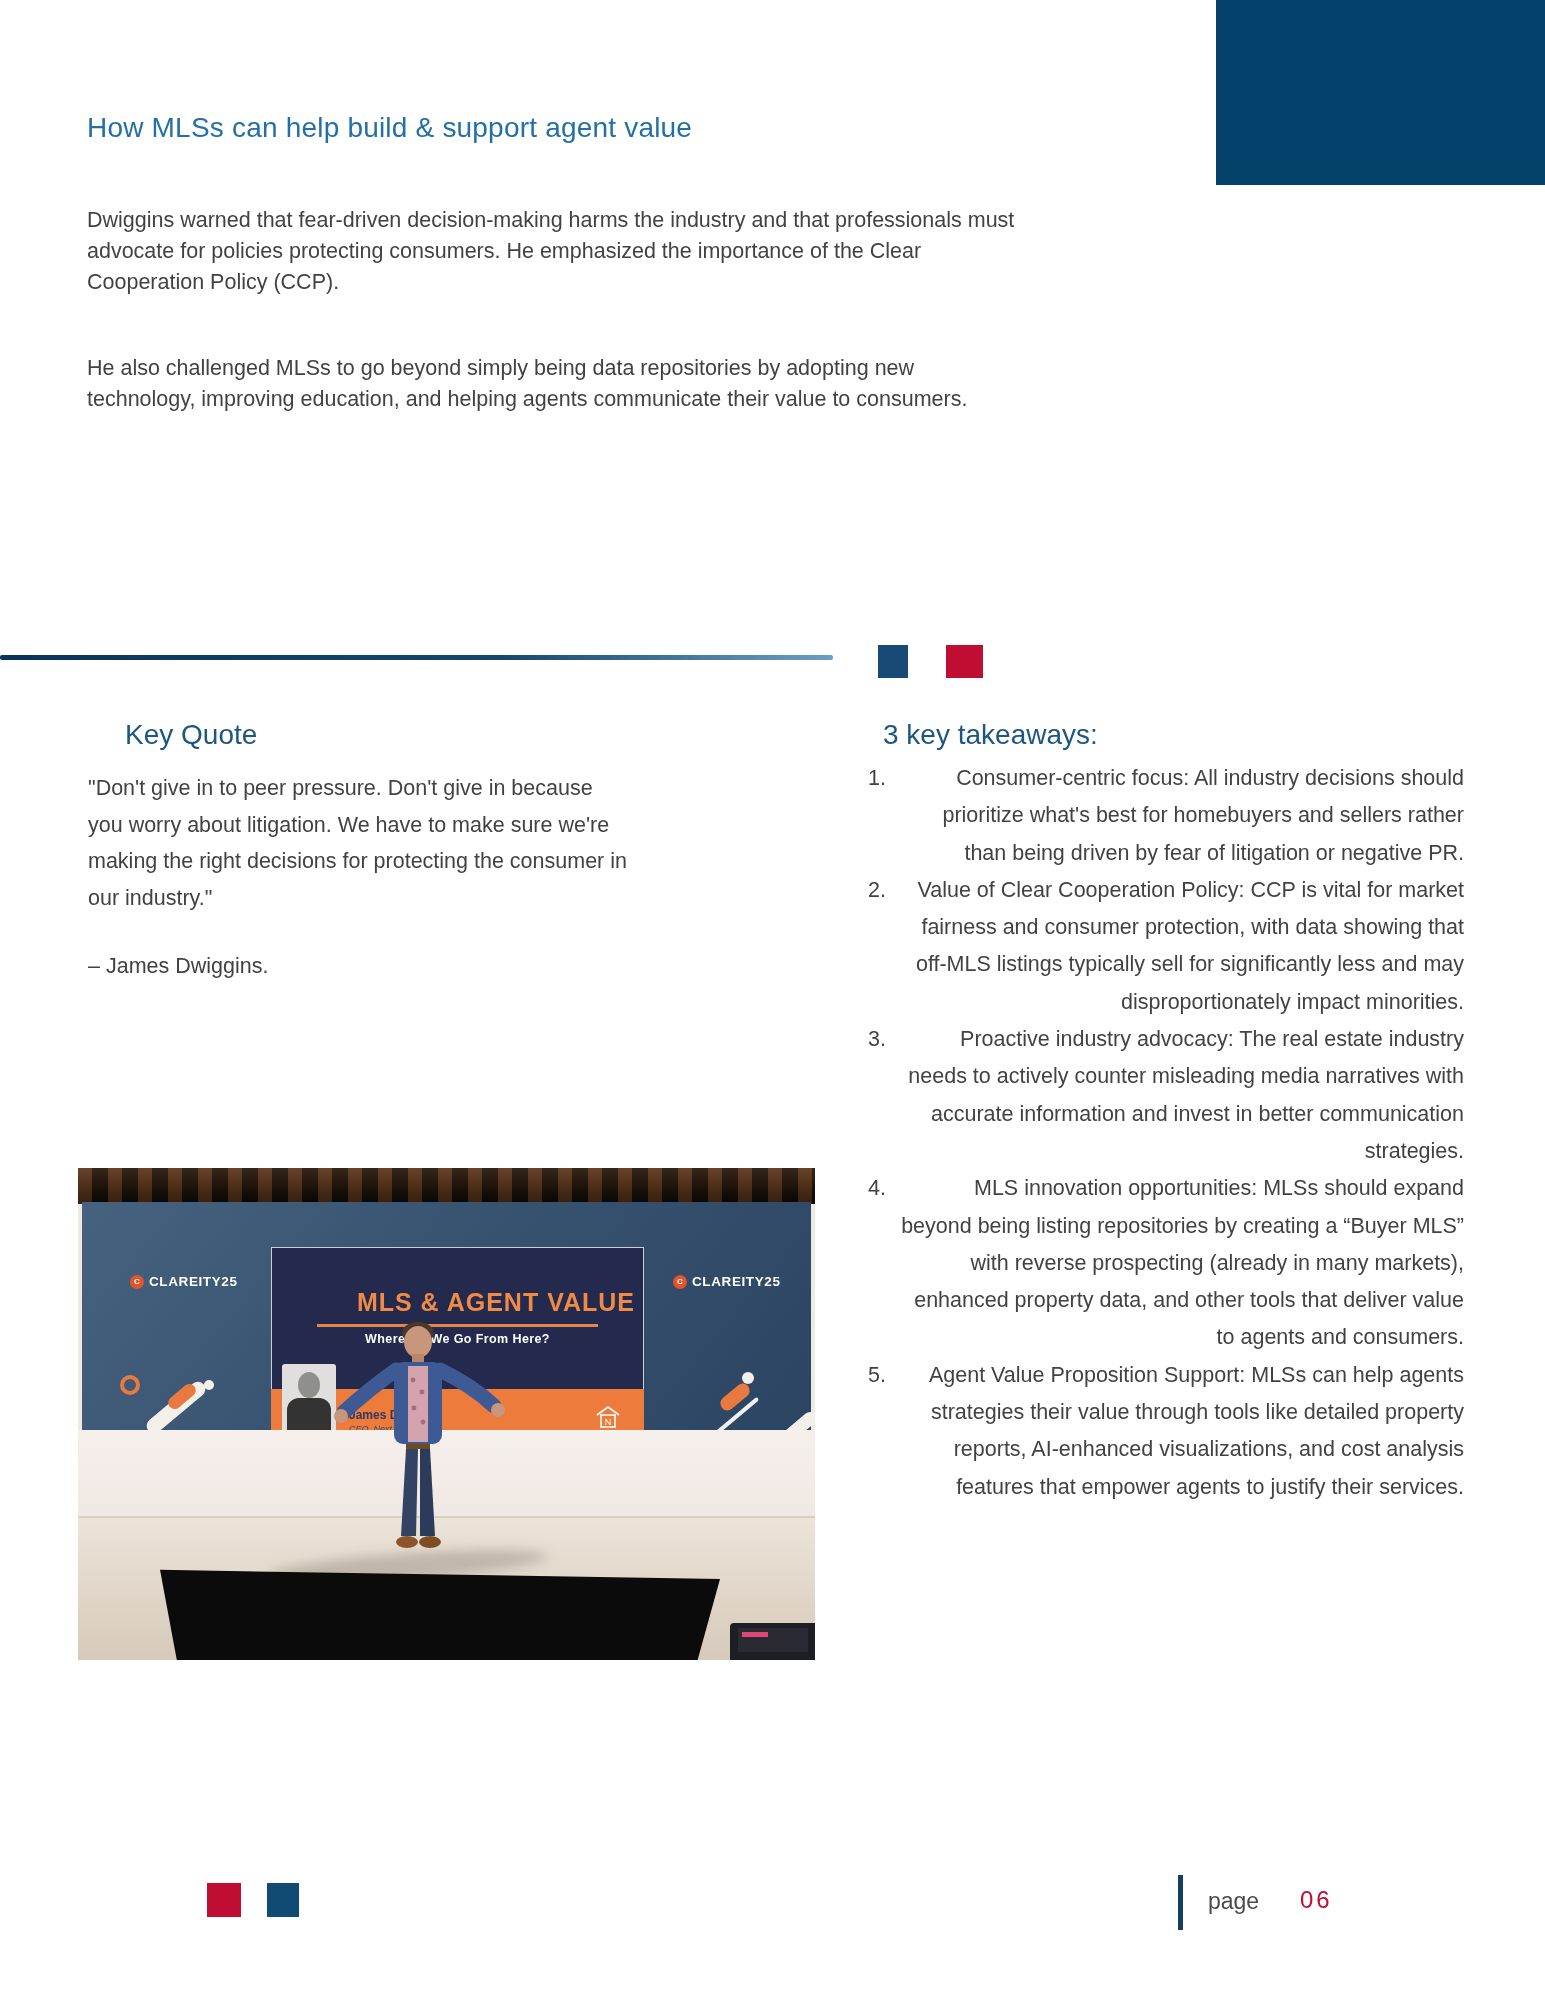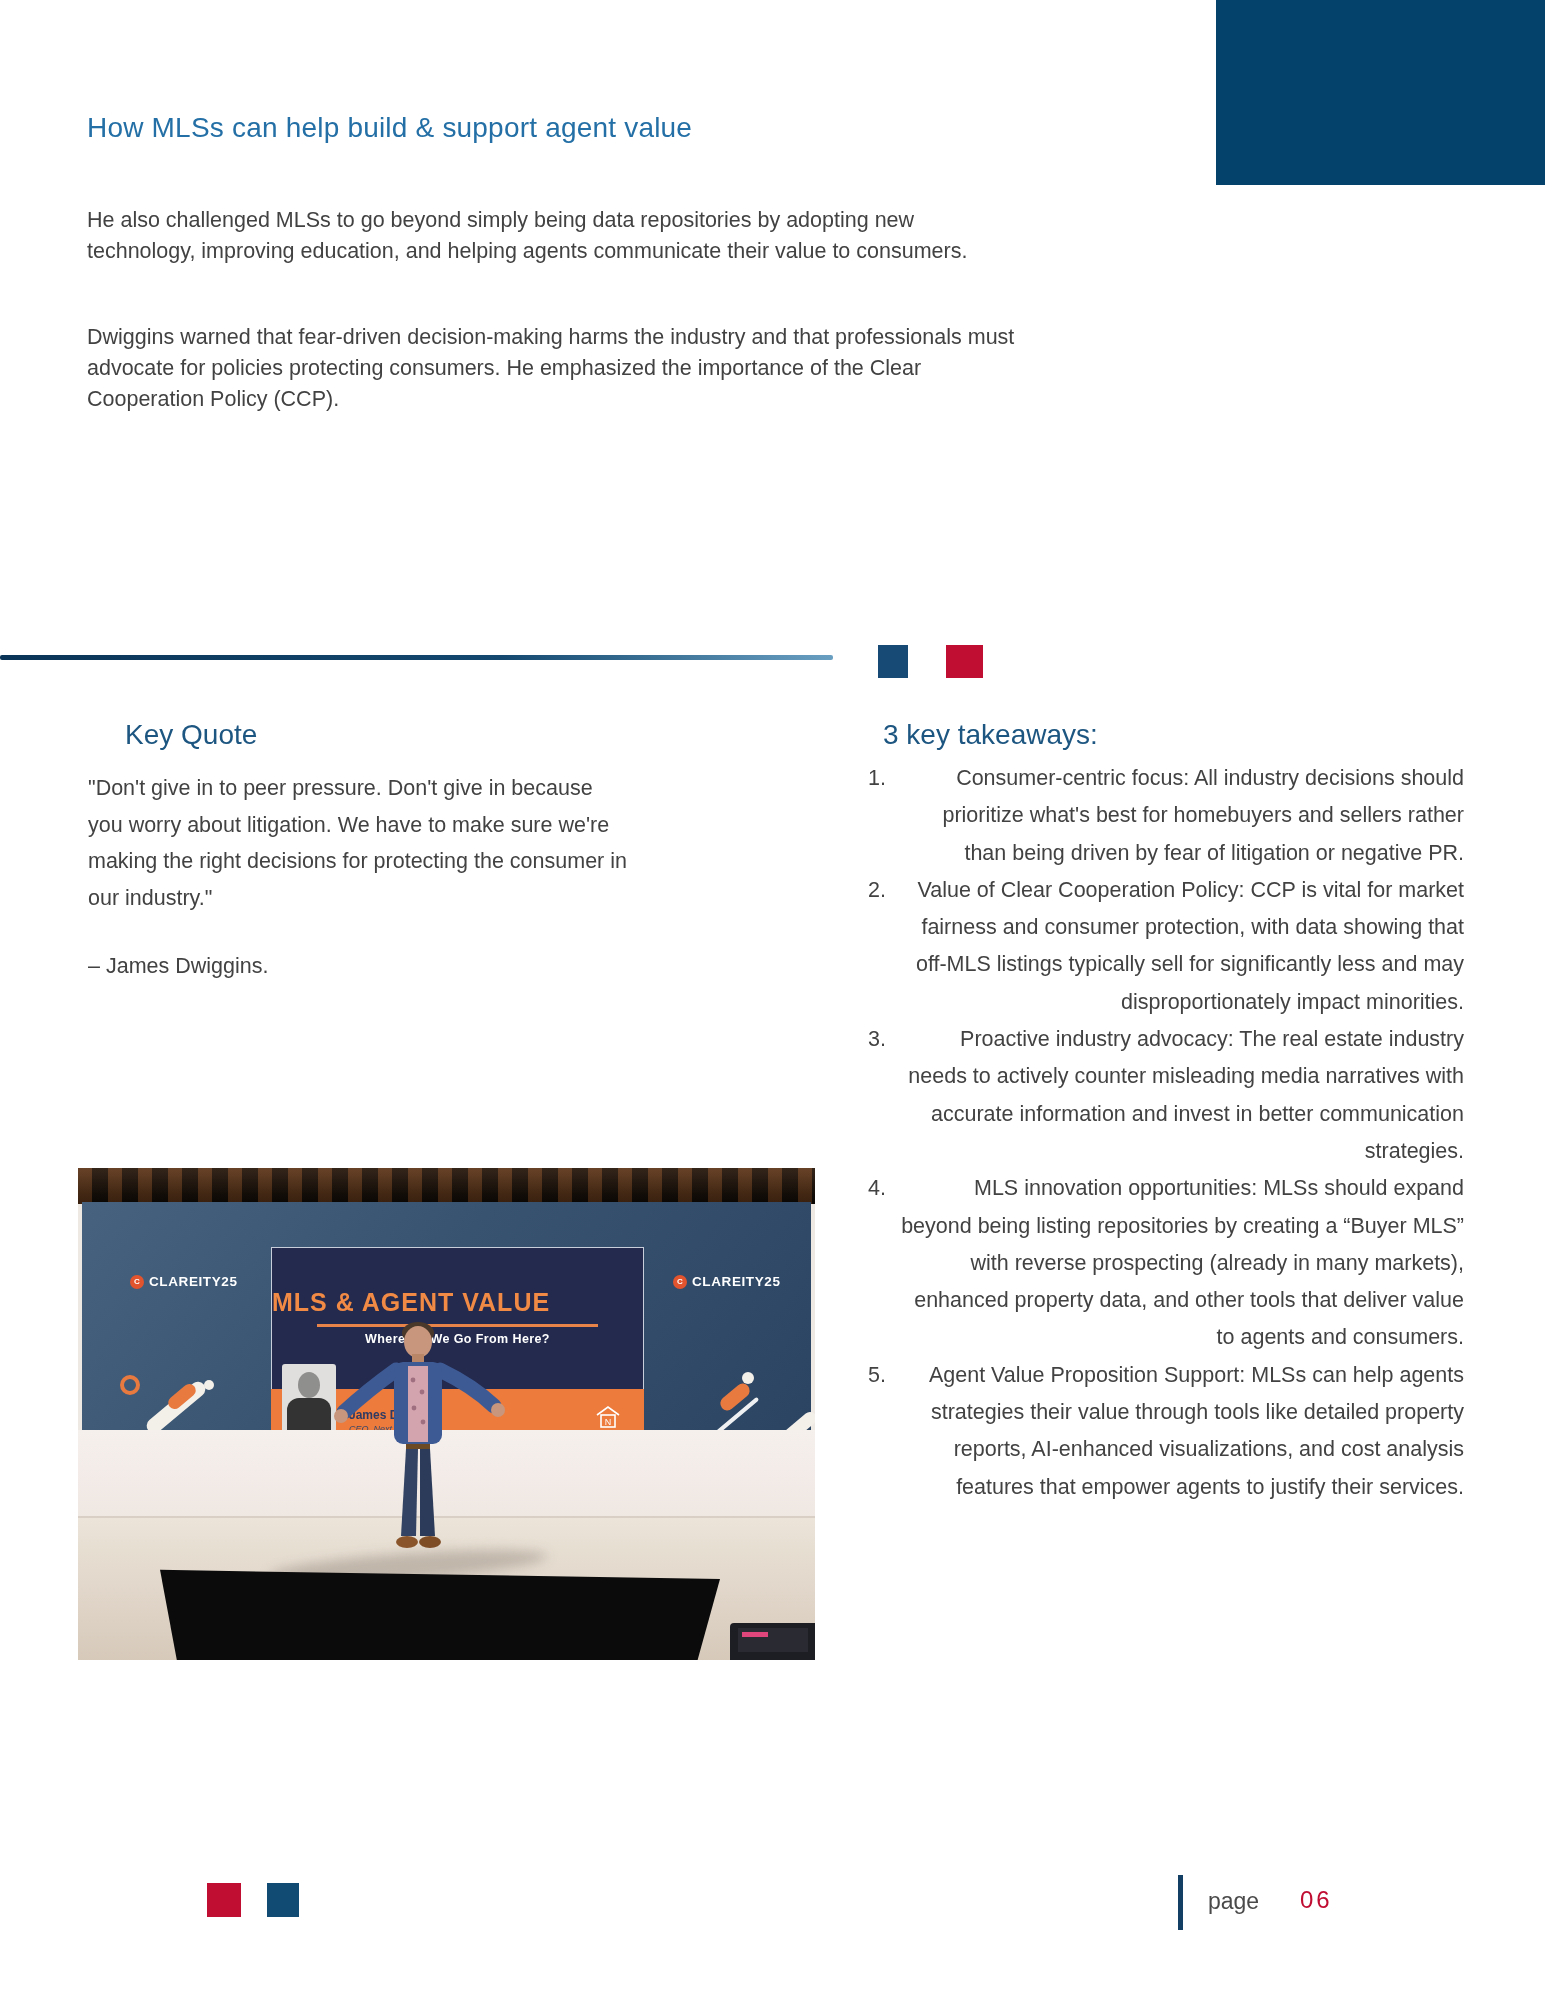--- a/index.html
+++ b/index.html
@@ -53,21 +53,21 @@
   .line-w1{left:600px;top:222px;width:86px;height:4px;background:#eef0f2;transform:rotate(-40deg);position:absolute;border-radius:2px;}
   .pill-w2{left:694px;top:220px;width:44px;height:13px;background:#f3efe9;transform:rotate(-40deg);}
   .clareity{position:absolute;display:flex;align-items:center;gap:5px;}
   .clareity .cdot{width:14px;height:14px;border-radius:50%;background:#e2542e;color:#ffffff;
       font-size:8px;font-weight:bold;display:flex;align-items:center;justify-content:center;}
   .clareity .ctext{color:#ffffff;font-weight:bold;font-size:13.5px;letter-spacing:.6px;}
   #clareity-left{left:48px;top:72px;}
   #clareity-right{left:591px;top:72px;}
   .slide{position:absolute;left:189px;top:45px;width:373px;height:142px;background:#232a4e;
          border:1px solid #c9cfda;border-bottom:none;box-sizing:border-box;}
-  .slide-title{position:absolute;left:0;right:8px;top:40px;text-align:left;color:#f08a45;
+  .slide-title{position:absolute;left:0;right:8px;top:40px;text-align:right;color:#f08a45;
          font-size:25px;font-weight:bold;letter-spacing:1px;}
   .slide-underline{position:absolute;left:45px;right:45px;top:76px;height:2.5px;background:#e8834a;}
   .slide-subtitle{position:absolute;left:0;right:0;top:84px;text-align:center;color:#ffffff;
          font-size:12.5px;font-weight:bold;letter-spacing:.4px;}
   .orange-band{position:absolute;left:189px;top:187px;width:373px;height:75px;background:#ec7b3c;}
   .headshot{position:absolute;left:200px;top:162px;width:54px;height:92px;background:#e0dfdd;
          border-radius:3px;overflow:hidden;}
   .headshot .hs-head{position:absolute;left:16px;top:8px;width:22px;height:26px;border-radius:50%;background:#8f8f8d;}
   .headshot .hs-body{position:absolute;left:5px;top:34px;width:44px;height:58px;border-radius:12px 12px 0 0;background:#333333;}
   .speaker-name{position:absolute;left:267px;top:206px;color:#2e3a63;font-size:12px;font-weight:bold;}
@@ -96,22 +96,22 @@
 </head>
 <body>
 
 <div class="page">
 
   <div class="corner-rect"></div>
 
   <h1 class="h-main">How MLSs can help build &amp; support agent value</h1>
 
   <div class="intro">
+    <p>Dwiggins warned that fear-driven decision-making harms the industry and that professionals must advocate for policies protecting consumers. He emphasized the importance of the Clear Cooperation Policy (CCP).</p>
     <p>He also challenged MLSs to go beyond simply being data repositories by adopting new technology, improving education, and helping agents communicate their value to consumers.</p>
-    <p>Dwiggins warned that fear-driven decision-making harms the industry and that professionals must advocate for policies protecting consumers. He emphasized the importance of the Clear Cooperation Policy (CCP).</p>
   </div>
 
   <div class="divider"></div>
   <div class="sq sq-mid-blue"></div>
   <div class="sq sq-mid-red"></div>
 
   <h2 class="h-sub" id="h-quote">Key Quote</h2>
 
   <div class="quote-block">
     <p class="q">"Don't give in to peer pressure. Don't give in because you worry about litigation. We have to make sure we're making the right decisions for protecting the consumer in our industry."</p>

